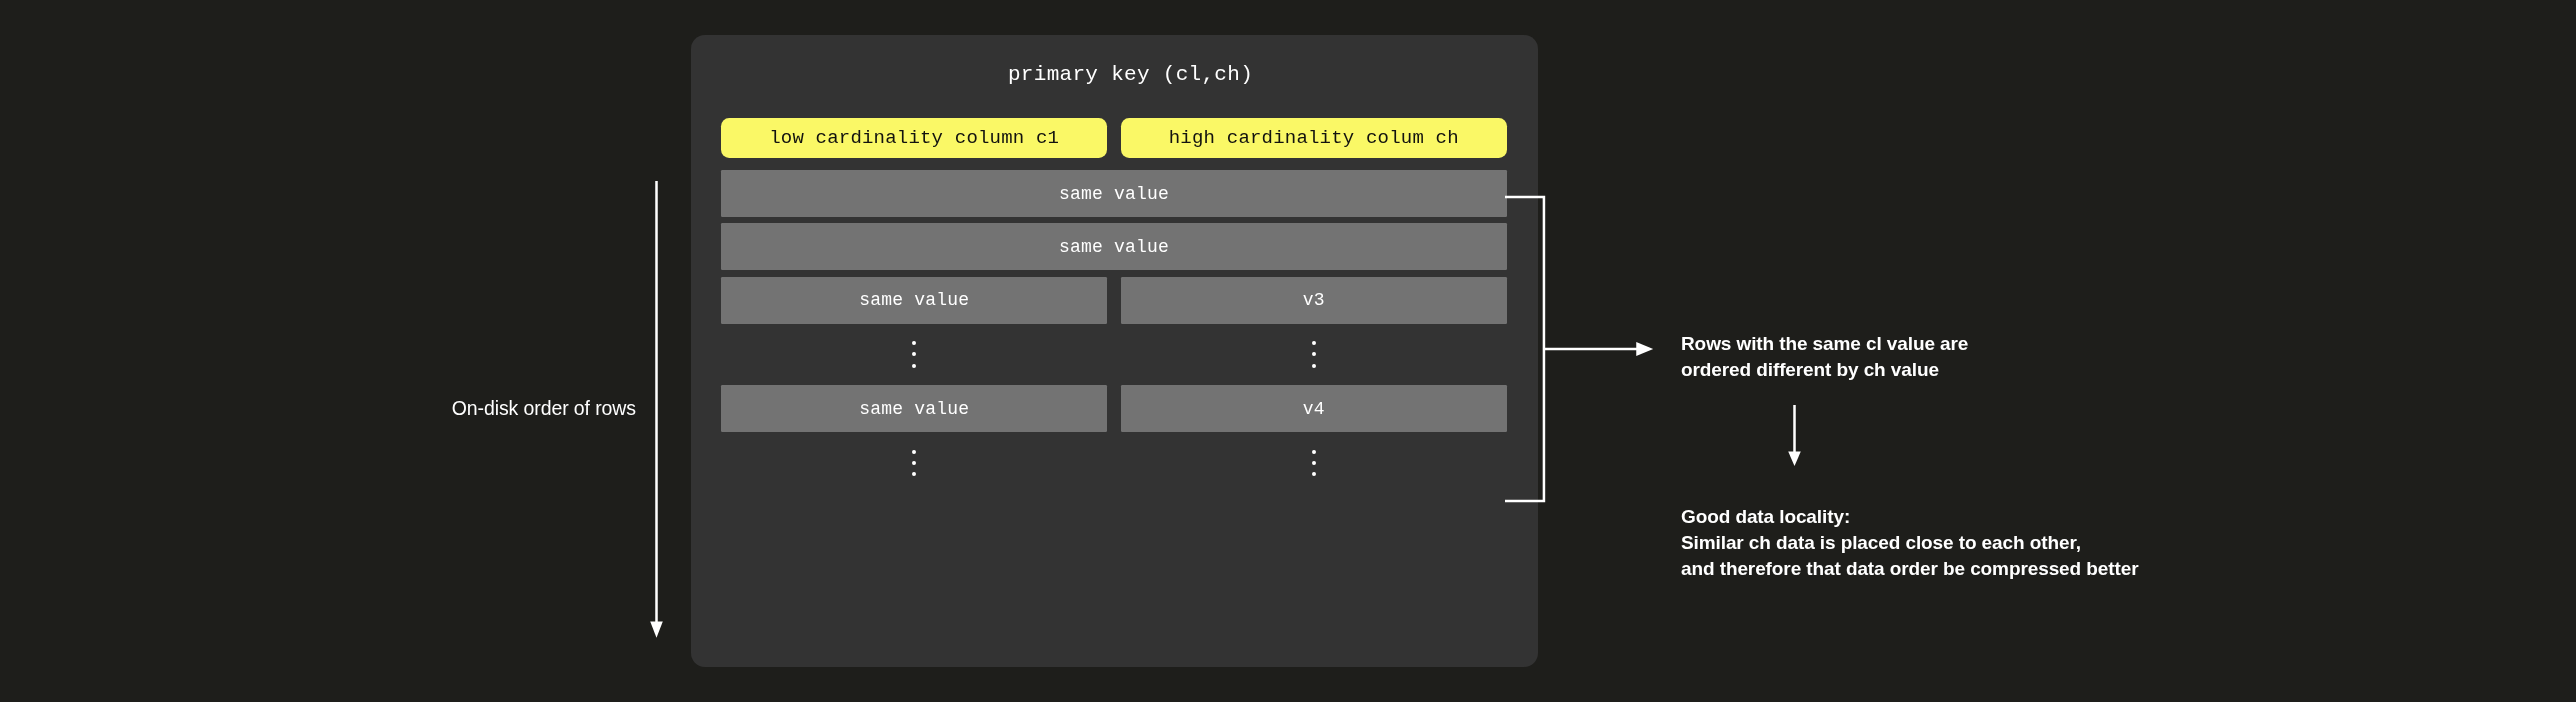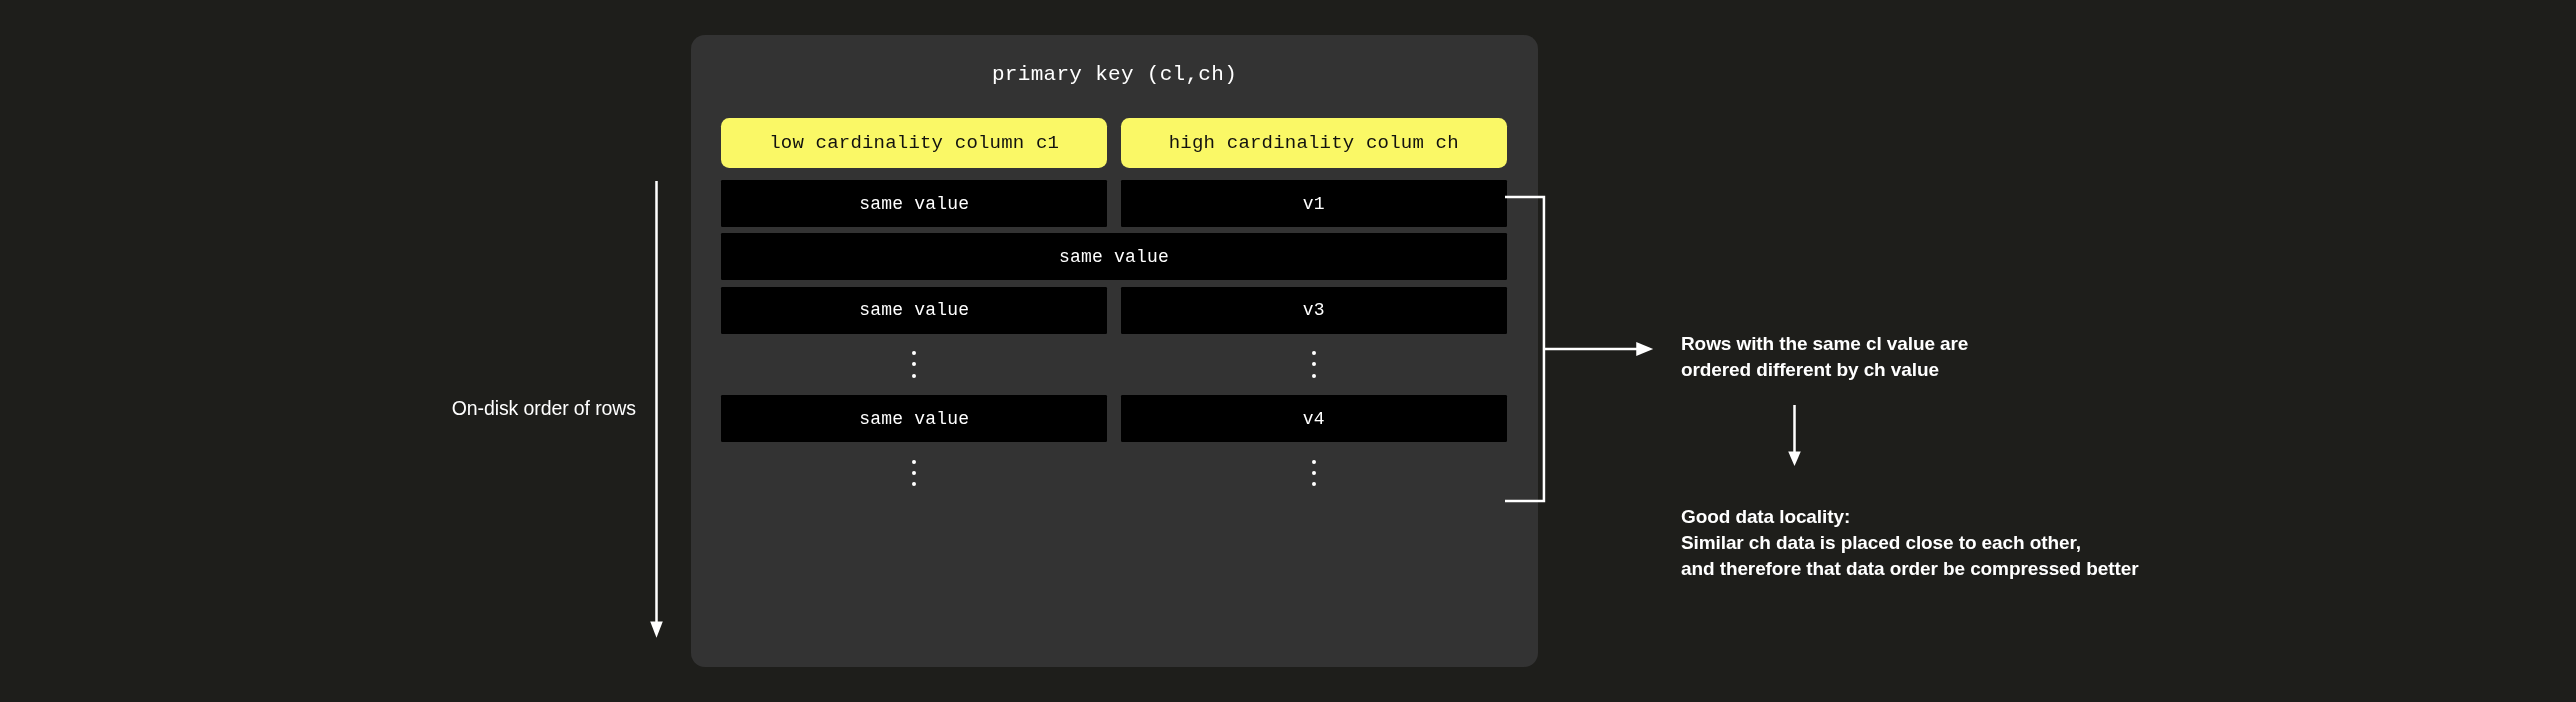--- a/index.html
+++ b/index.html
@@ -57,20 +57,21 @@
   #panel-title {
     position: absolute;
     left: 0;
     top: 28px;
     width: 100%;
     text-align: center;
     color: #ffffff;
     font-family: "Liberation Mono", monospace;
     font-size: 21px;
     letter-spacing: 0.3px;
+    padding-left: 16px;
   }
 
   
   #grid {
     position: absolute;
     left: 30px;
     top: 83px;
     width: 786px;
   }
   .grid-row {
@@ -87,25 +88,25 @@
     color: #ffffff;
     font-family: "Liberation Mono", monospace;
     font-size: 18px;
     letter-spacing: 0.2px;
     box-sizing: border-box;
   }
   .cell.header {
     background: #faf866;
     color: #12120f;
     border-radius: 8.2px;
-    height: 50px;
+    height: 40px;
     font-size: 19px;
   }
   .cell.data {
-    background: #000000;
+    background: #737373;
     border-radius: 1.3px;
   }
   .cell.ellipsis {
     background: transparent;
     height: 49px;
   }
   .vdots {
     display: flex;
     flex-direction: column;
     align-items: center;
@@ -171,21 +172,20 @@
 
     <div id="grid">
 
       <div class="grid-row header-row">
         <div class="cell header">low cardinality column c1</div>
         <div class="cell header">high cardinality colum ch</div>
       </div>
 
       <div class="grid-row">
         <div class="cell data">same value</div>
-        <div class="cell data">v1</div>
       </div>
 
       <div class="grid-row">
         <div class="cell data">same value</div>
       </div>
 
       <div class="grid-row">
         <div class="cell data">same value</div>
         <div class="cell data">v3</div>
       </div>

